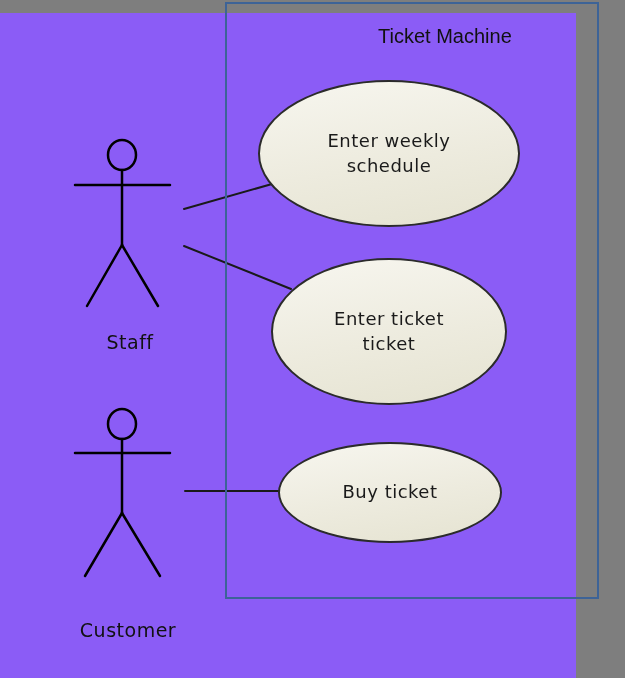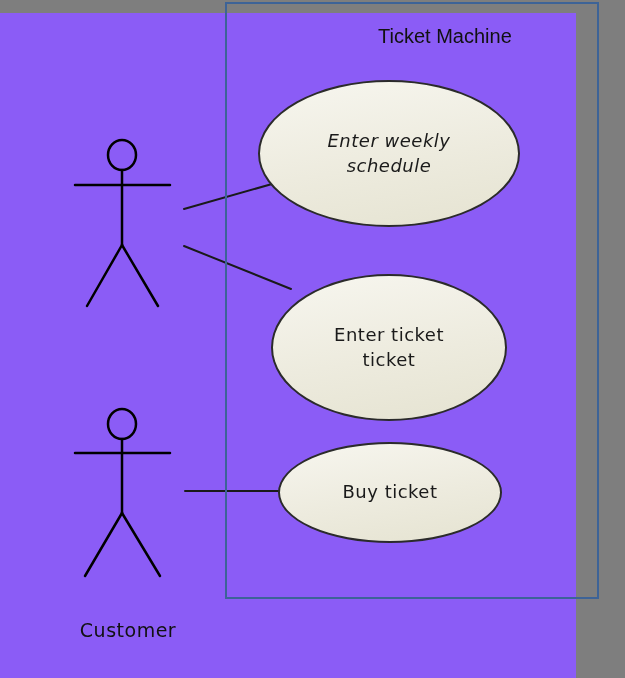--- a/index.html
+++ b/index.html
@@ -62,22 +62,22 @@
     flex-direction: column;
     align-items: center;
     justify-content: center;
     text-align: center;
     font-family: "DejaVu Sans", sans-serif;
     font-size: 18px;
     line-height: 1.35;
     color: #1a1a1a;
     letter-spacing: 0.5px;
   }
-  .usecase-1 { left: 258px; top: 80px;  width: 262px; height: 147px; font-style: italic; }
-  .usecase-2 { left: 271px; top: 274px; width: 236px; height: 147px; }
+  .usecase-1 { left: 258px; top: 80px;  width: 262px; height: 147px; }
+  .usecase-2 { left: 271px; top: 258px; width: 236px; height: 147px; }
   .usecase-3 { left: 278px; top: 442px; width: 224px; height: 101px; }
   
   .actor-label {
     position: absolute;
     text-align: center;
     font-family: "DejaVu Sans", sans-serif;
     font-size: 19px;
     color: #111111;
     letter-spacing: 0.5px;
   }
@@ -125,15 +125,16 @@
     <span>schedule</span>
   </div>
   <div class="usecase usecase-2">
     <span>Enter ticket</span>
     <span>ticket</span>
   </div>
   <div class="usecase usecase-3">
     <span>Buy ticket</span>
   </div>
 
+  <div class="actor-label actor-label-staff">Staff</div>
   <div class="actor-label actor-label-customer">Customer</div>
 
 </div>
 
 </body></html>

